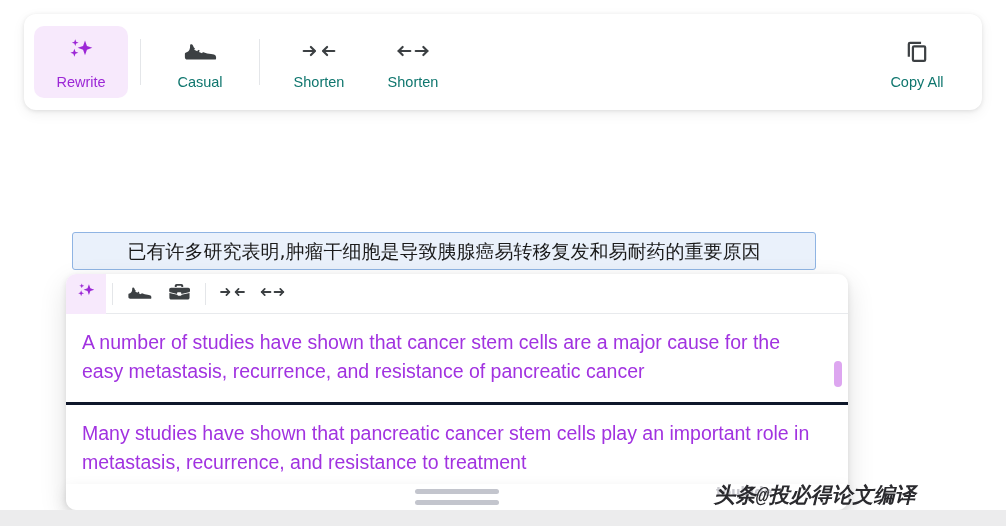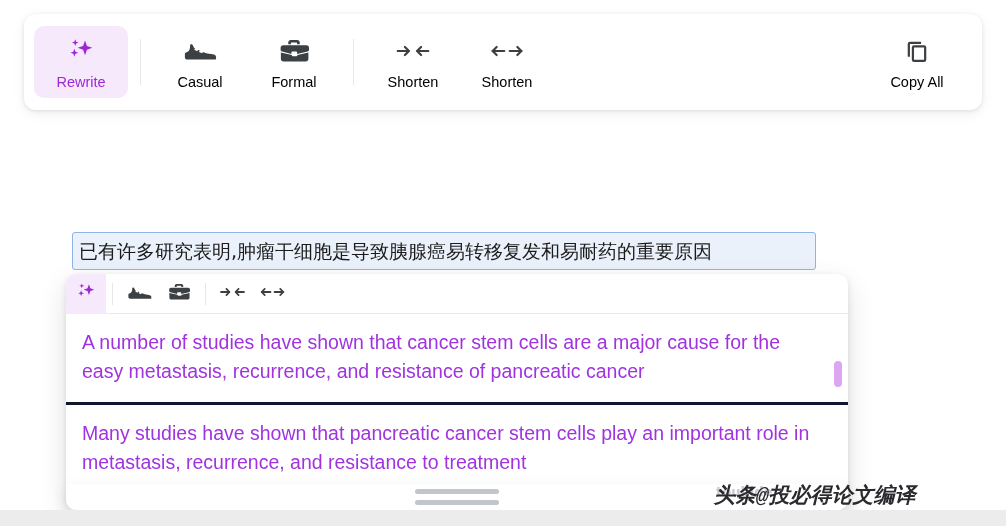--- a/index.html
+++ b/index.html
@@ -46,21 +46,21 @@
   }
   .tb-btn .tb-icon {
     height: 34px;
     display: flex;
     align-items: center;
     justify-content: center;
     color: #3c4043;
   }
   .tb-btn .tb-label {
     font-size: 14.5px;
-    color: #000000;
+    color: #0f766e;
     line-height: 1;
     margin-top: 7px;
     white-space: nowrap;
   }
   .tb-btn.active {
     background: #f7e9fc;
   }
   .tb-btn.active .tb-icon { color: #9c27d6; }
   .tb-btn.active .tb-label { color: #9c27d6; }
   .tb-divider {
@@ -81,20 +81,21 @@
     width: 744px;
     height: 38px;
     background: #eaf1fb;
     border: 1px solid #8fb4e3;
     border-radius: 3px;
     box-sizing: border-box;
     display: flex;
     align-items: center;
     padding: 0 6px;
     overflow: hidden;
+    justify-content: center;
   }
   .source-text {
     font-size: 19px;
     color: #1b1b1b;
     line-height: 1;
     white-space: nowrap;
     font-family: "DejaVu Sans", sans-serif;
   }
 
   
@@ -262,30 +263,20 @@
     <span class="tb-icon">
       <svg width="34" height="30" viewBox="0 0 36 24" fill="currentColor">
         <path d="M7.5 6.2c0-1 .7-1.6 1.6-1.4 1 .2 1.4 1 1.7 1.9.3 1 .7 1.8 1.5 2.4l9.3 4.1c2.6 1.1 5.3 1.8 8.1 2.1 2.3.25 4.2.6 4.9 1.8.5.9.6 2 .4 3-.1.6-.6 1-1.2 1H4.6c-1.5 0-2.6-1-2.6-2.5V15c0-.8.5-1.3 1.3-1.5 1.6-.4 2.8-1.3 3.5-2.8.5-1.1.7-2.3.7-4.5z"></path>
         <path d="M13.3 8.1l3.4 1.5-1.6 2.6-3.2-1.5z" fill="#ffffff"></path>
         <path d="M18.4 10.4l3.4 1.5-1.6 2.6-3.3-1.5z" fill="#ffffff"></path>
       </svg>
     </span>
     <span class="tb-label">Casual</span>
   </button>
 
-  <button class="tb-btn">
-    <span class="tb-icon">
-      <svg width="30" height="30" viewBox="0 0 24 24" fill="currentColor">
-        <path d="M9.4 3.2h5.2c1.1 0 2 .9 2 2v1.3h-2.1V5.6c0-.3-.2-.5-.5-.5H10c-.3 0-.5.2-.5.5v.9H7.4V5.2c0-1.1.9-2 2-2z"></path>
-        <path d="M2.6 9.3c0-1.1.9-1.9 2-1.9h18.8c0 0 0 0 0 0-.1 0 .0 0 0 0 1.1 0 1.9.8 1.9 1.9v1.6c0 .7-.5 1.3-1.2 1.5l-8.3 1.9v-1.1c0-.5-.4-.9-.9-.9h-2.8c-.5 0-.9.4-.9.9v1.1L3.8 12.4c-.7-.2-1.2-.8-1.2-1.5z" transform="translate(-1.3 0)"></path>
-        <path d="M1.5 13.1l8.7 2c.1.6.6 1 1.2 1h2.2c.6 0 1.1-.4 1.2-1l8.7-2v5.2c0 1.1-.9 2-2 2H3.5c-1.1 0-2-.9-2-2z"></path>
-      </svg>
-    </span>
-    <span class="tb-label">Formal</span>
-  </button>
 
   <div class="tb-divider"></div>
 
   <button class="tb-btn">
     <span class="tb-icon">
       <svg width="36" height="26" viewBox="0 0 40 20" fill="none" stroke="currentColor" stroke-width="2.4" stroke-linecap="round" stroke-linejoin="round">
         <path d="M3 10h12"></path>
           <path d="M11 5.5l4.5 4.5L11 14.5"></path>
         <path d="M37 10H25"></path>
           <path d="M29 5.5L24.5 10 29 14.5"></path>

